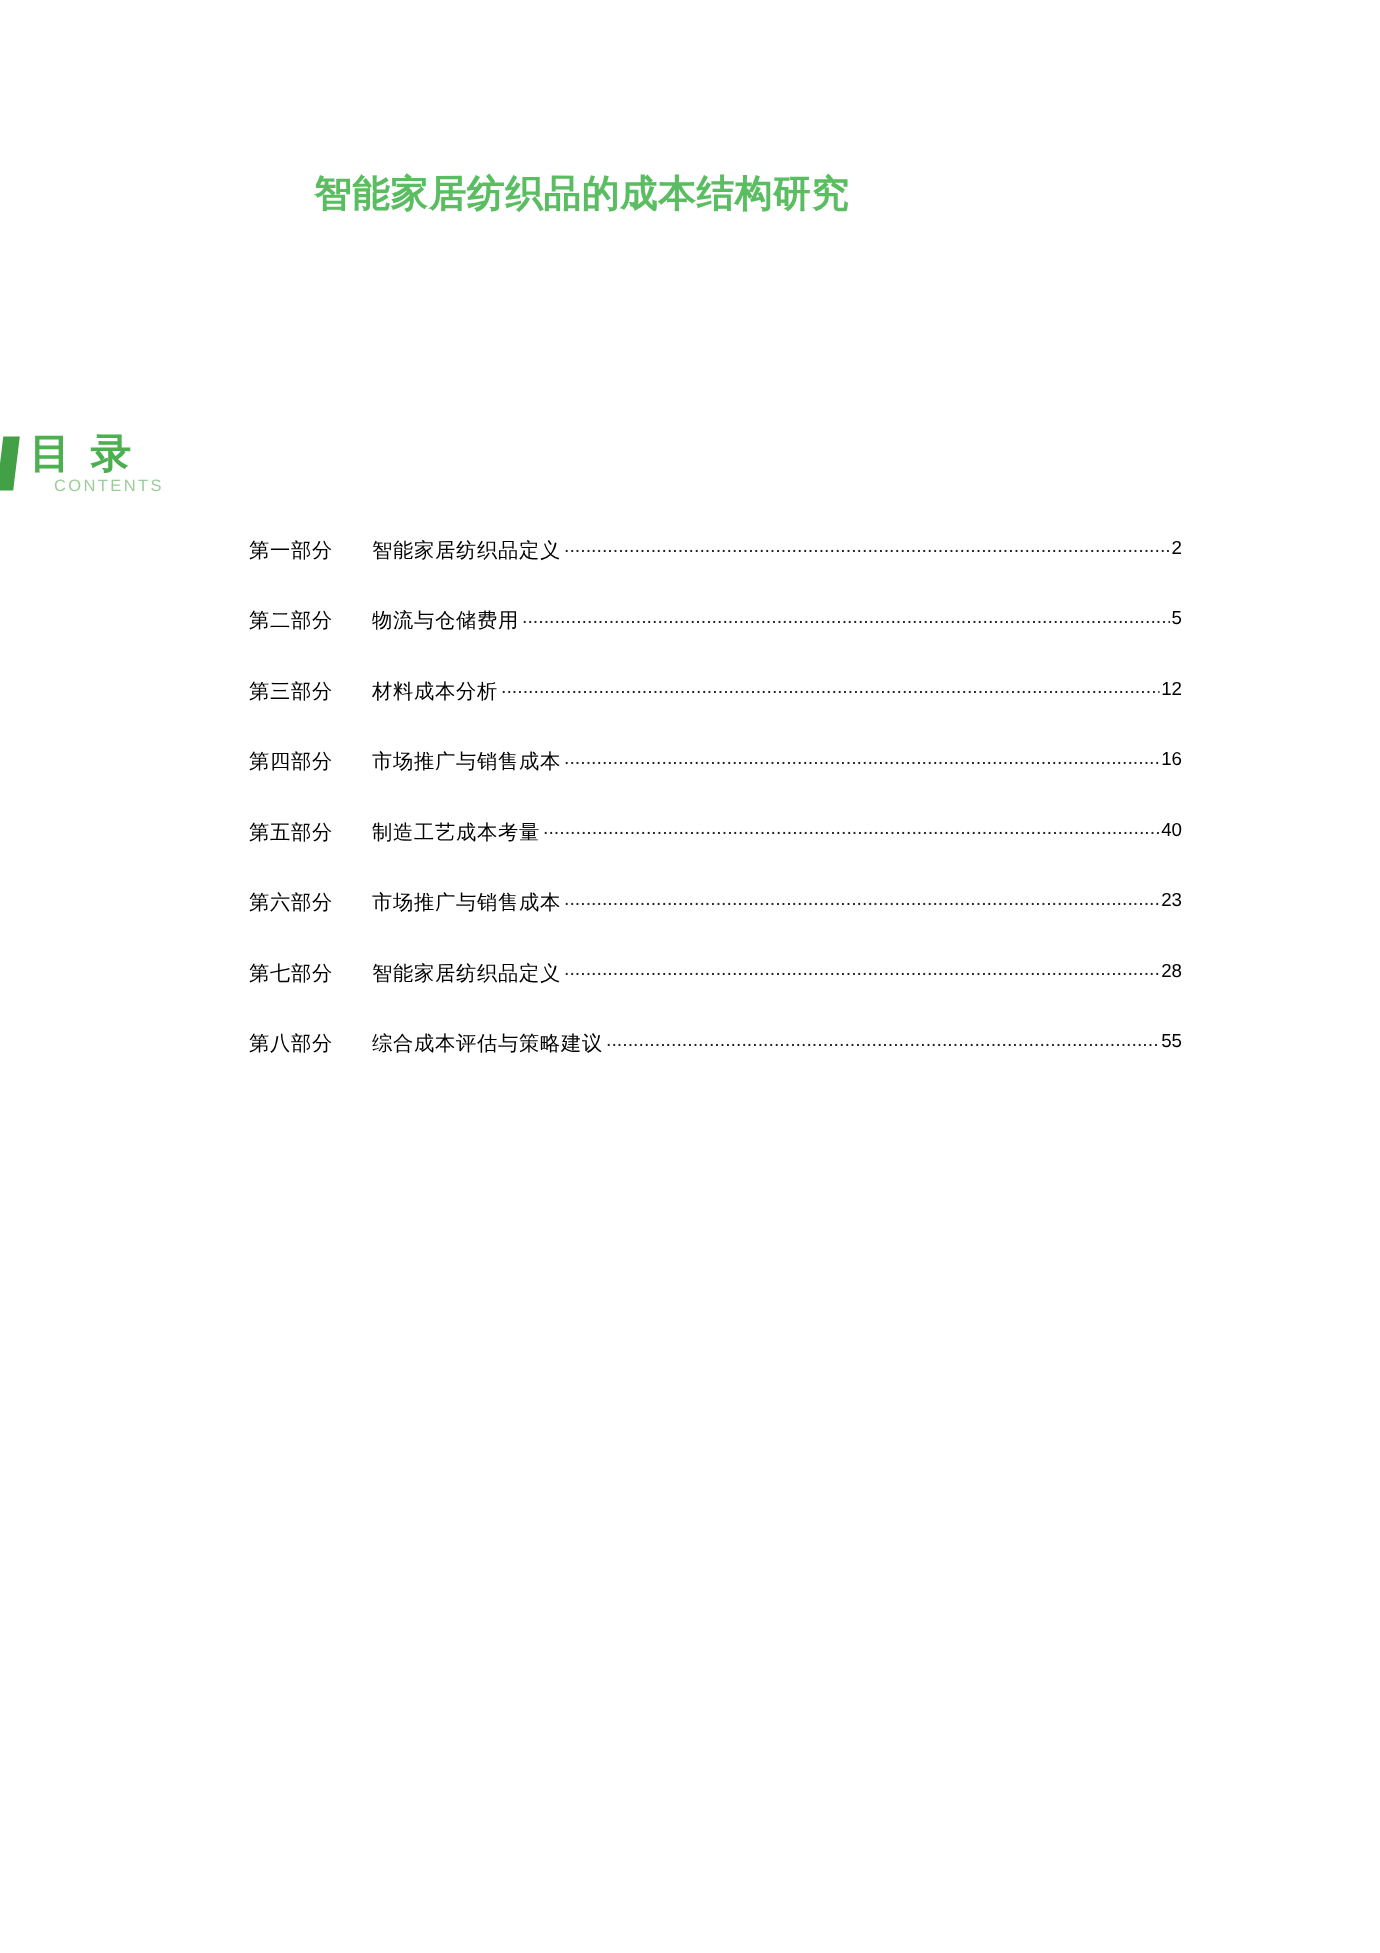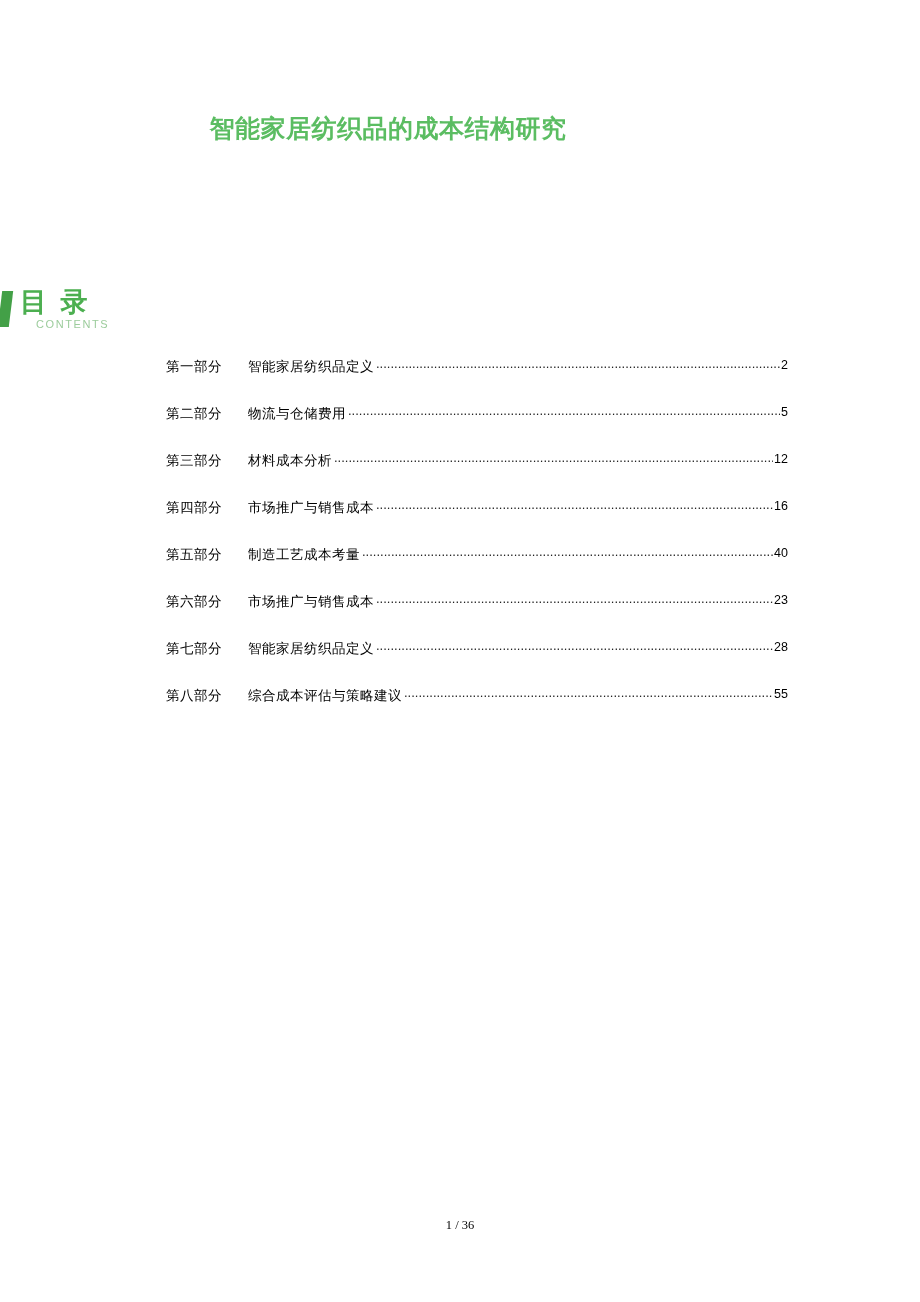--- a/index.html
+++ b/index.html
@@ -193,15 +193,14 @@
 
     <div class="toc-item">
       <span class="toc-part">第八部分</span>
       <span class="toc-label">综合成本评估与策略建议</span>
       <span class="toc-dots">......................................................................................................................................................................</span>
       <span class="toc-page">55</span>
     </div>
 
   </div>
 
-  <div class="page-footer">1 / 36</div>
 
 </div>
 
 </body></html>

